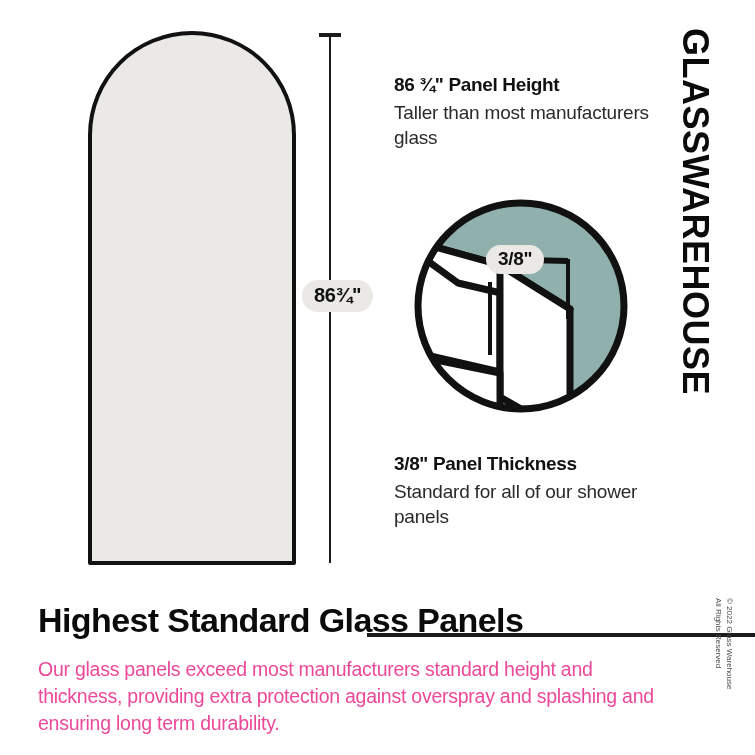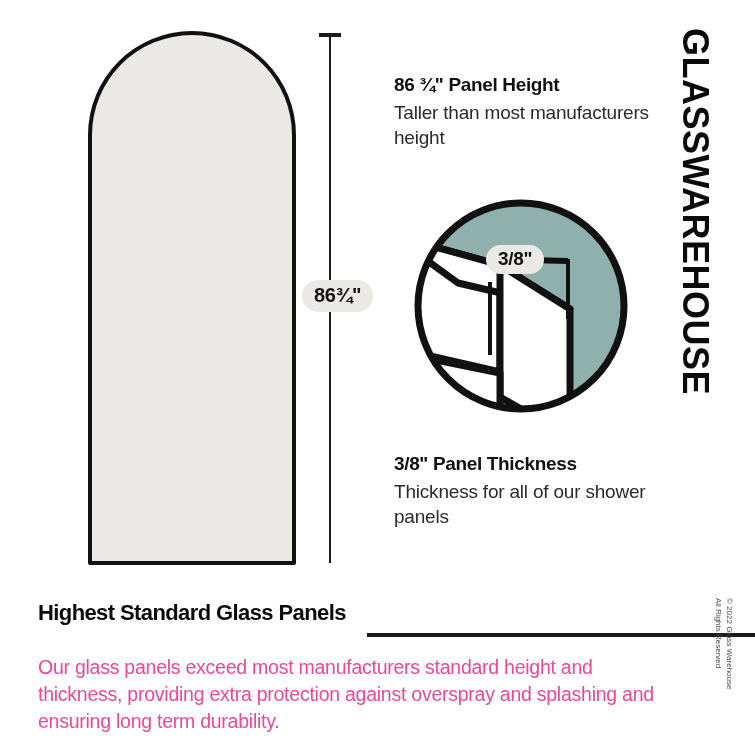--- a/index.html
+++ b/index.html
@@ -153,25 +153,25 @@
     white-space: nowrap;
     font-size: 8px;
     line-height: 1.35;
     color: #4a4a4a;
     text-align: left;
   }
 
   
   .bottom { position: absolute; left: 38px; top: 600px; width: 618px; }
   .bottom h2 {
-    font-size: 22px;
+    font-size: 34px;
     font-weight: 700;
     letter-spacing: -0.6px;
     color: #0b0b0b;
-    margin-bottom: 28px;
+    margin-bottom: 16px;
     line-height: 1.18;
   }
   .bottom p {
     font-size: 19.5px;
     font-weight: 400;
     color: #ec4899;
     line-height: 1.38;
     letter-spacing: -0.25px;
   }
 </style>
@@ -185,21 +185,21 @@
   </div>
 
   <div class="dim-v">
     <div class="dim-cap top"></div>
     <div class="dim-cap bottom"></div>
   </div>
   <div class="dim-pill">86¾"</div>
 
   <div class="callout height-callout">
     <h3>86 ¾" Panel Height</h3>
-    <p>Taller than most manufacturers height</p>
+    <p>Taller than most manufacturers glass</p>
   </div>
 
   <div class="detail-circle">
     <svg width="218" height="218" viewBox="0 0 218 218" aria-hidden="true">
       <defs>
         <clipPath id="circClip">
           <circle cx="109" cy="109" r="103"></circle>
         </clipPath>
       </defs>
 
@@ -221,21 +221,21 @@
         <line x1="156" y1="62" x2="156" y2="122" stroke="#111111" stroke-width="4"></line>
       </g>
 
       <circle cx="109" cy="109" r="103" fill="none" stroke="#111111" stroke-width="7"></circle>
     </svg>
     <div class="thick-pill">3/8"</div>
   </div>
 
   <div class="callout thick-callout">
     <h3>3/8" Panel Thickness</h3>
-    <p>Thickness for all of our shower panels</p>
+    <p>Standard for all of our shower panels</p>
   </div>
 
   <div class="brand">
     <span>GLASSWAREHOUSE</span>
   </div>
 
   <div class="copyright">
     <div class="cr-lines">
       <div>© 2022 Glass Warehouse</div>
       <div>All Rights Reserved</div>

